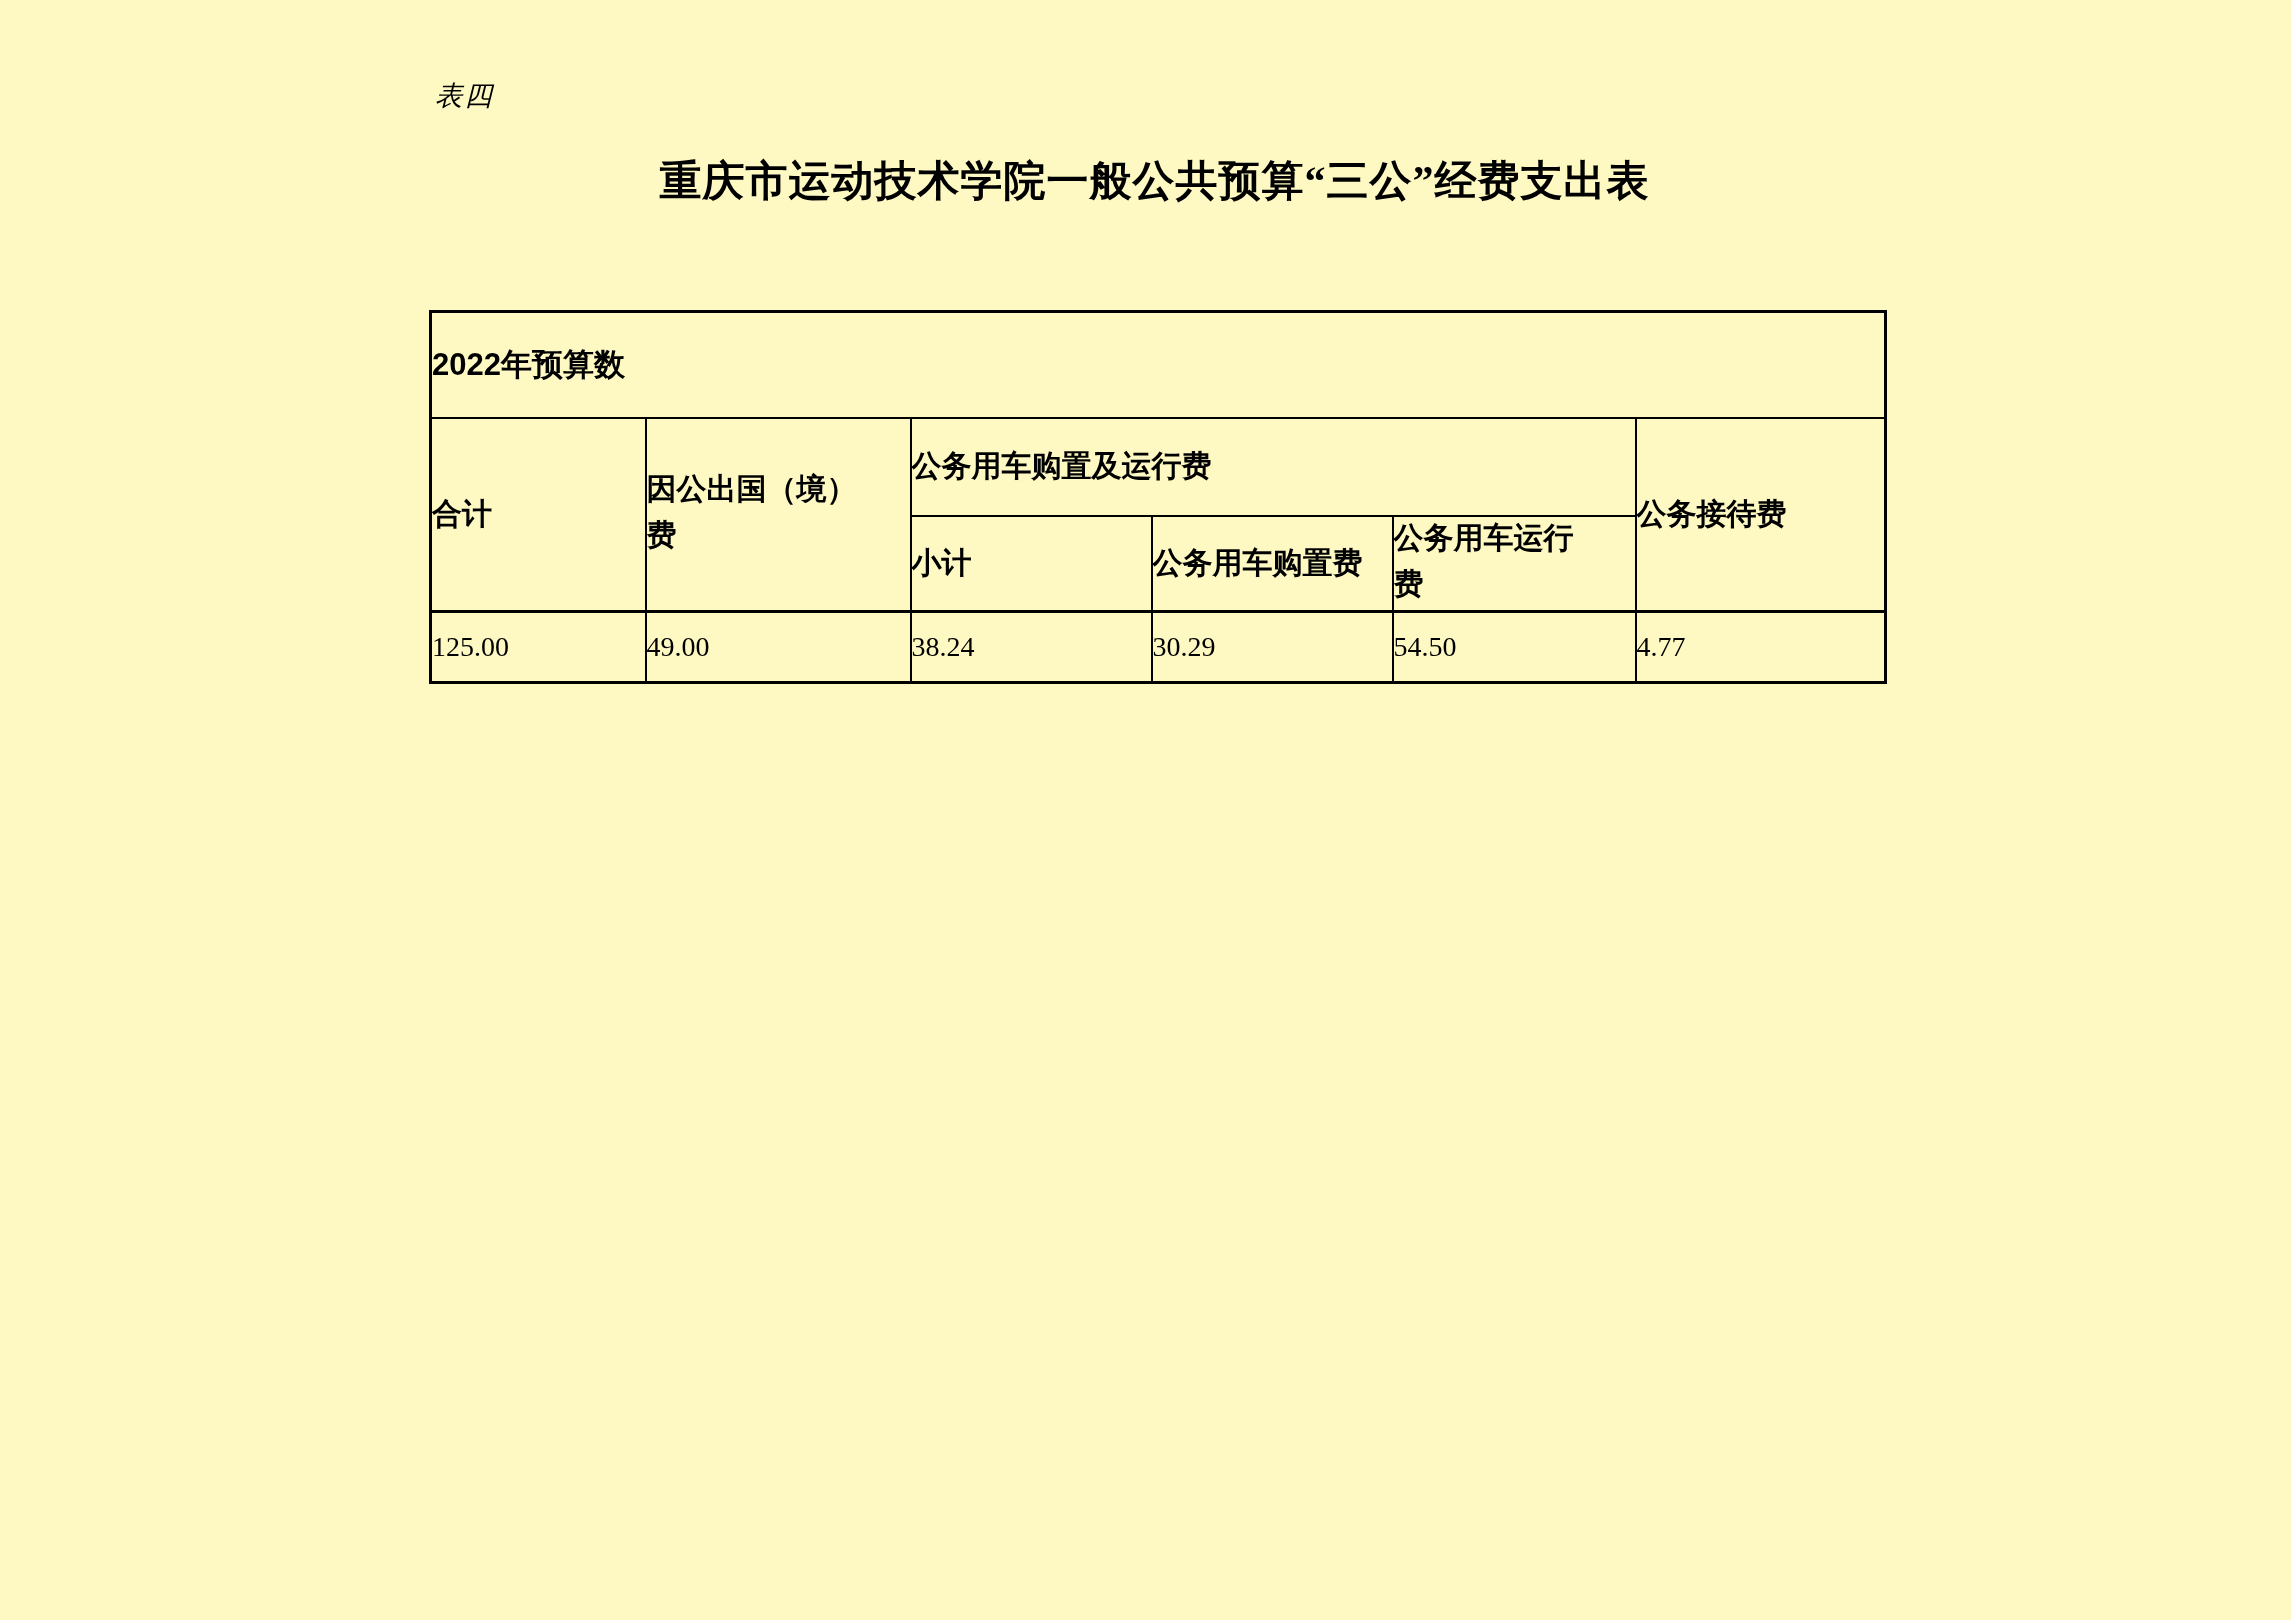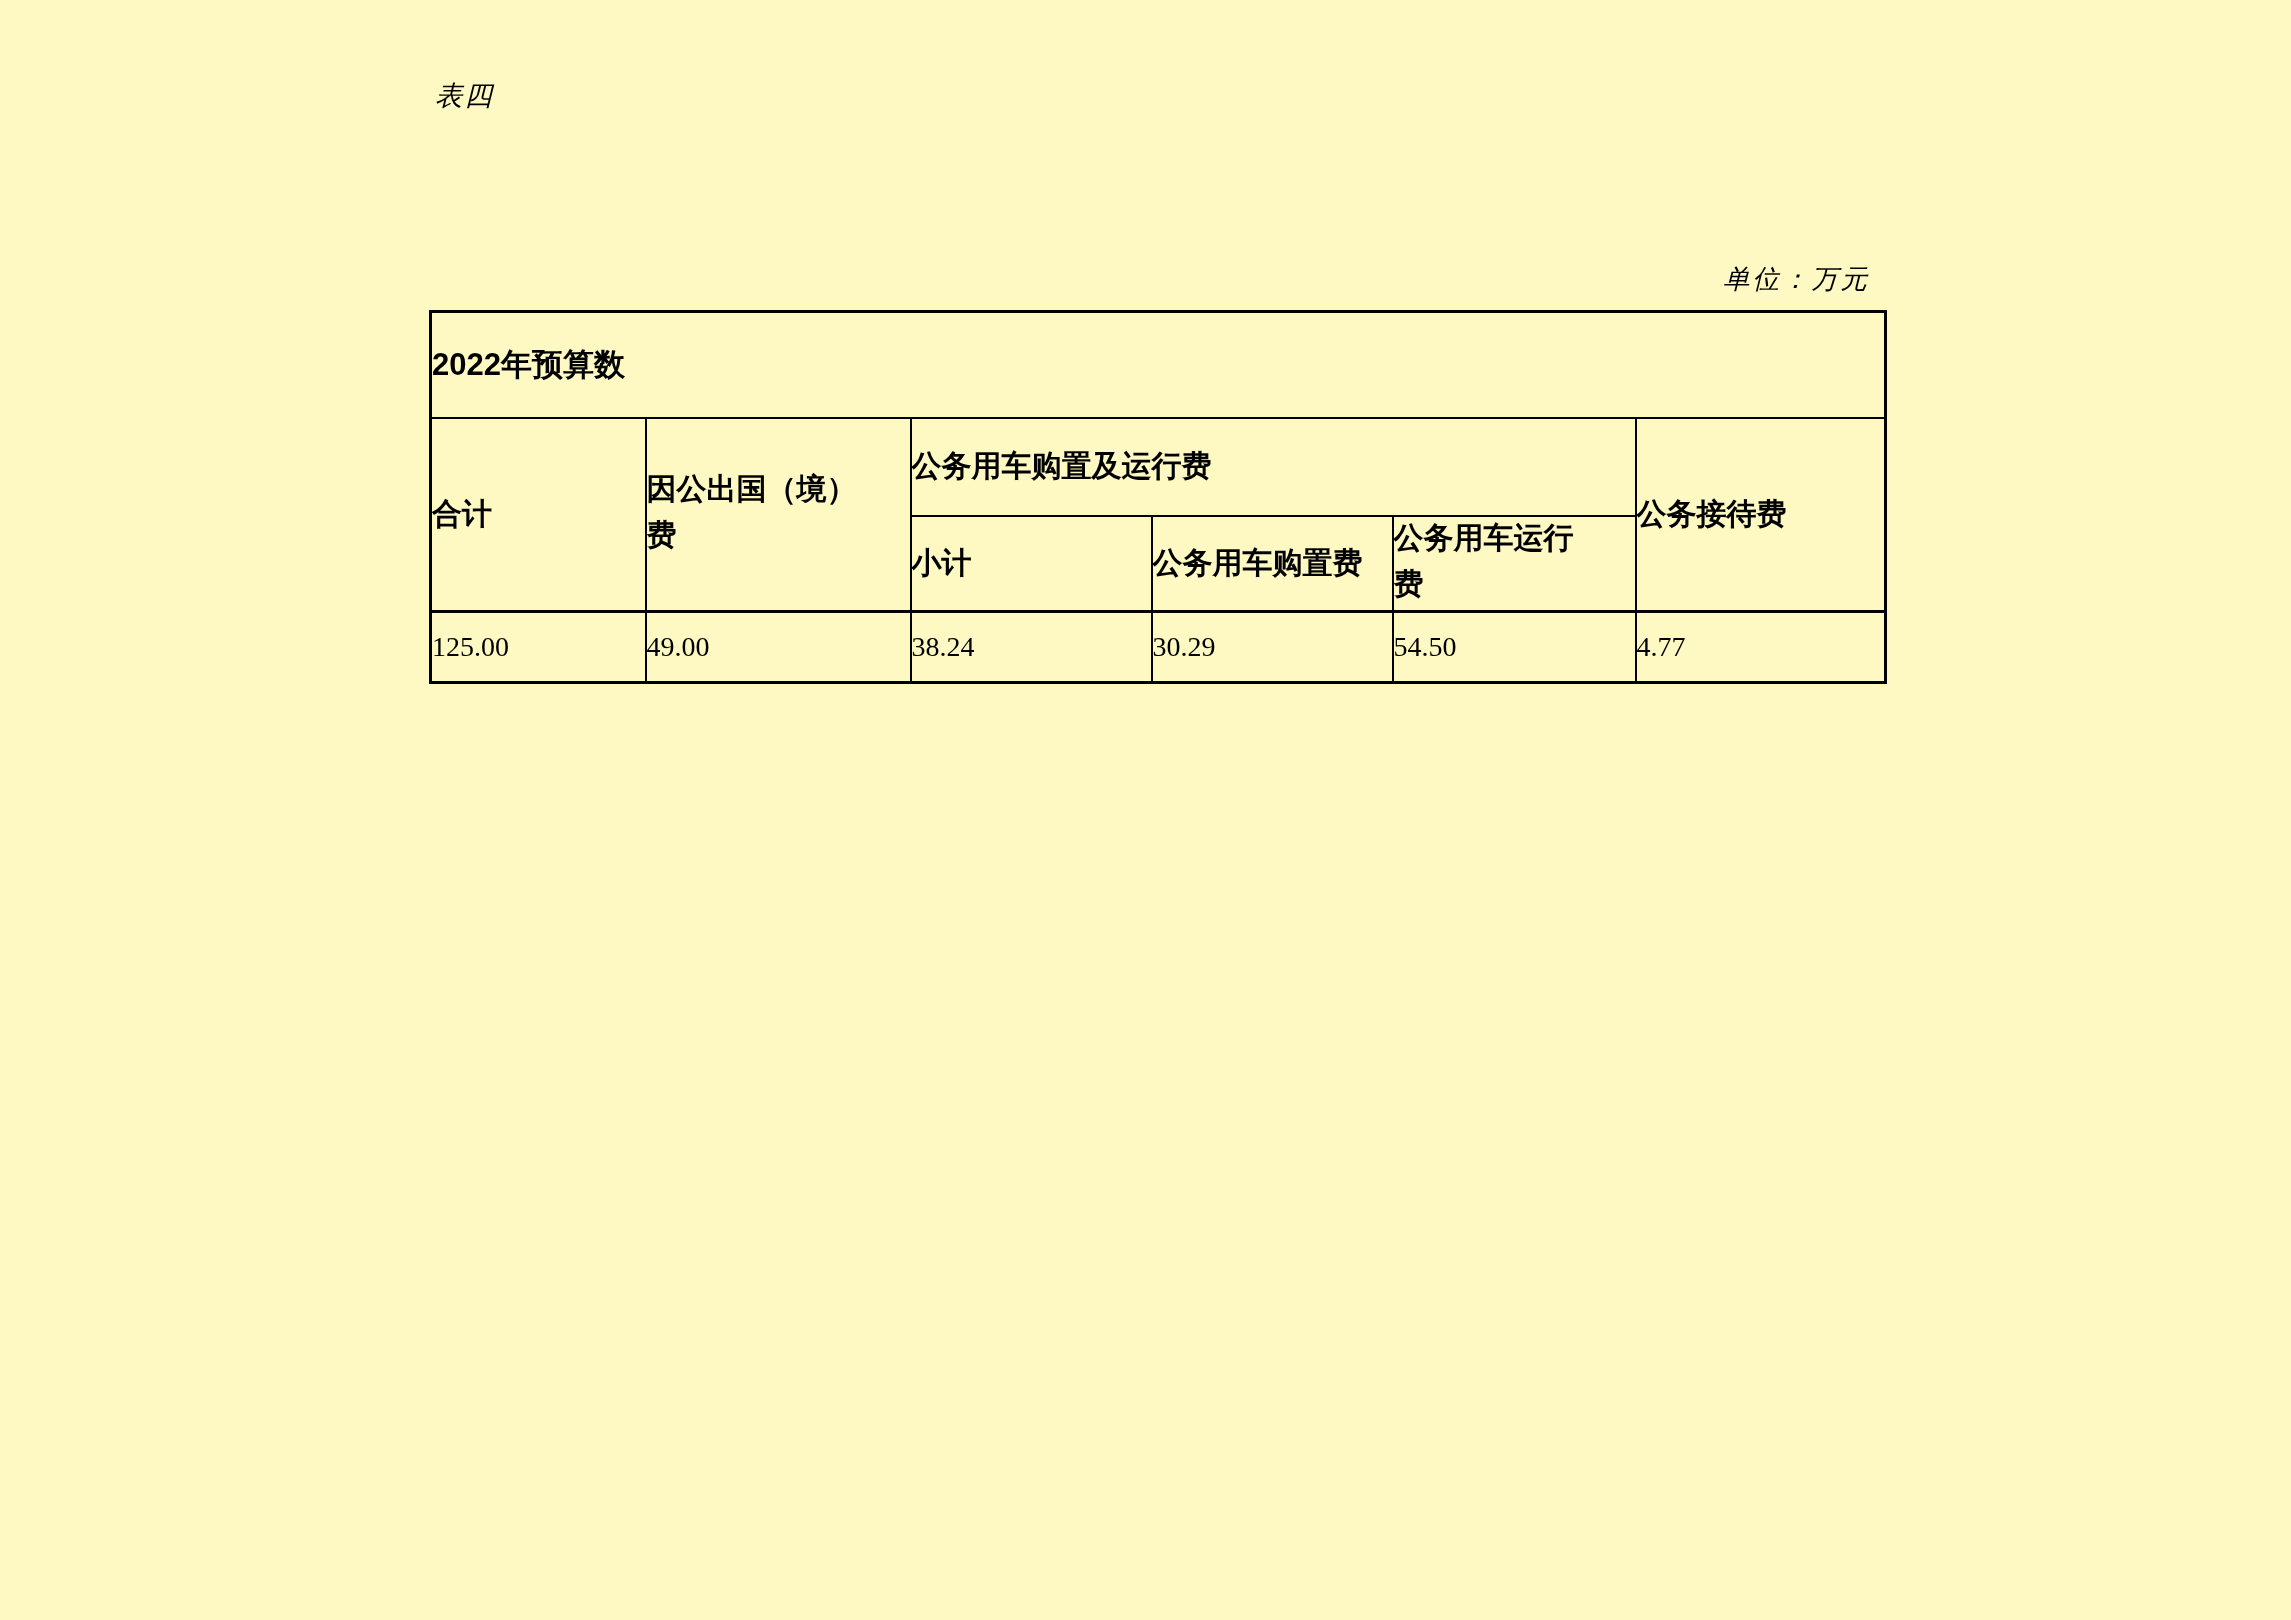--- a/index.html
+++ b/index.html
@@ -100,22 +100,22 @@
     border-top: 3.9px solid #000;
   }
 </style>
 </head>
 <body>
 
 <div class="page">
 
   <div class="table-label">表四</div>
 
+  <div class="doc-title">重庆市运动技术学院一般公共预算“三公”经费支出表</div>
 
-  <div class="unit-note">单位：万元</div>
 
   <table class="budget-table">
     <colgroup>
       <col style="width:215px">
       <col style="width:265px">
       <col style="width:241px">
       <col style="width:241px">
       <col style="width:243px">
       <col style="width:250px">
     </colgroup>

